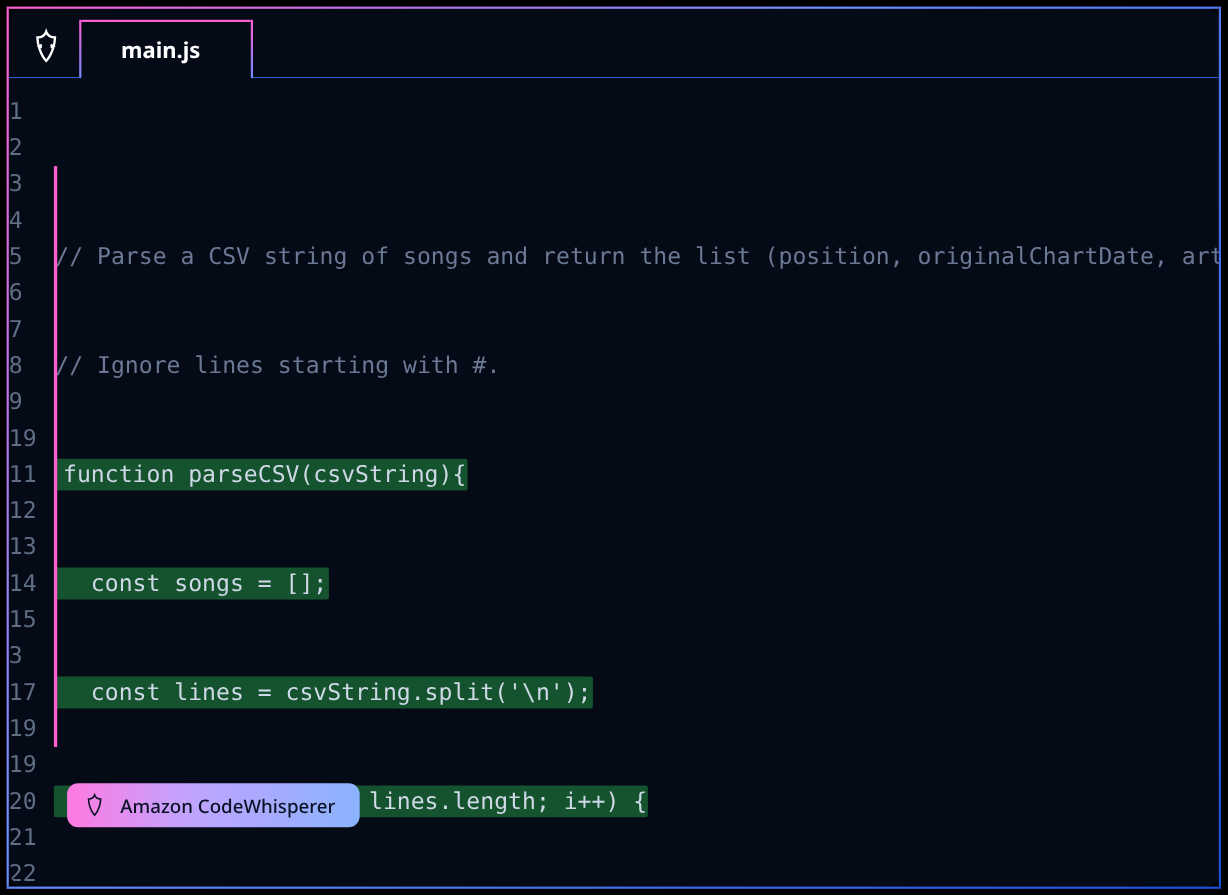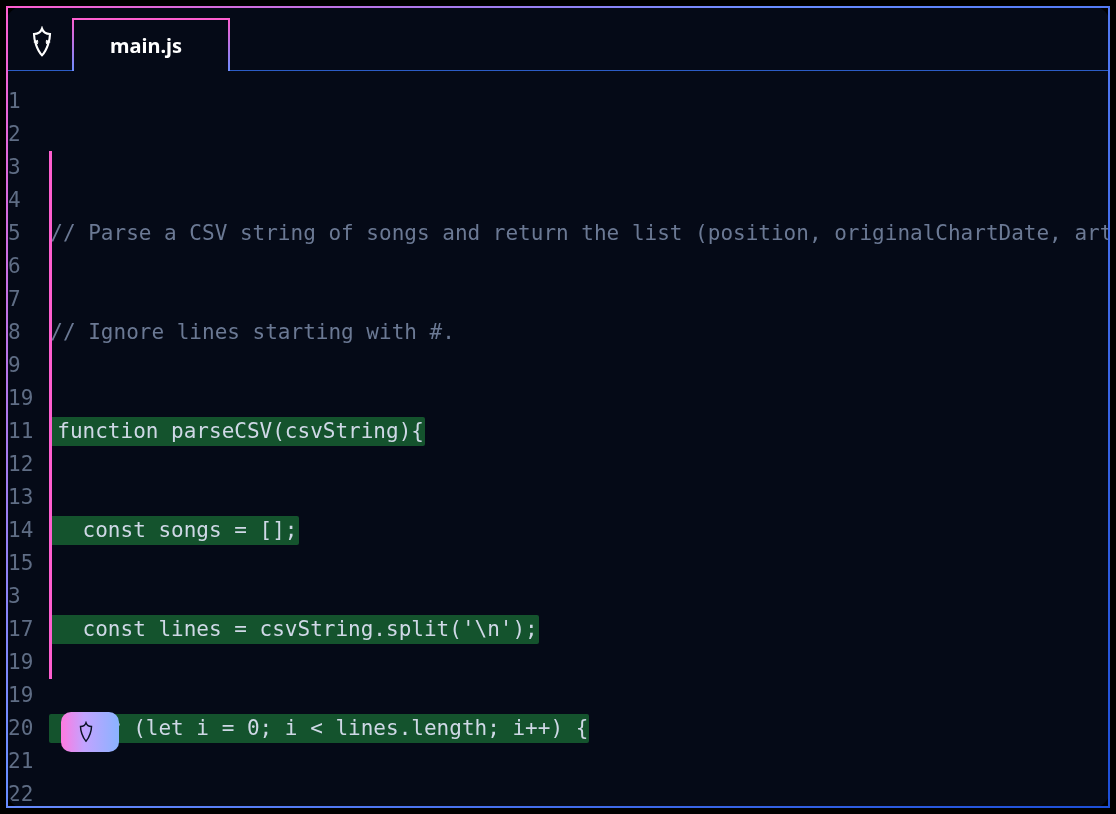--- a/index.html
+++ b/index.html
@@ -183,17 +183,18 @@
       
       
       
       
       
 
       <div class="badge">
         <svg width="22" height="22" viewBox="0 0 24 24" fill="none" stroke="currentColor" stroke-width="1.6">
           <path d="M12 2c1 3 3 4 6 4-0 4-2 12-6 16-4-4-6-12-6-16 3 0 5-1 6-4z"></path>
         </svg>
+        <span>Amazon CodeWhisperer</span>
       </div>
     </div>
   </div>
 
 </div>
 
 </body></html>

